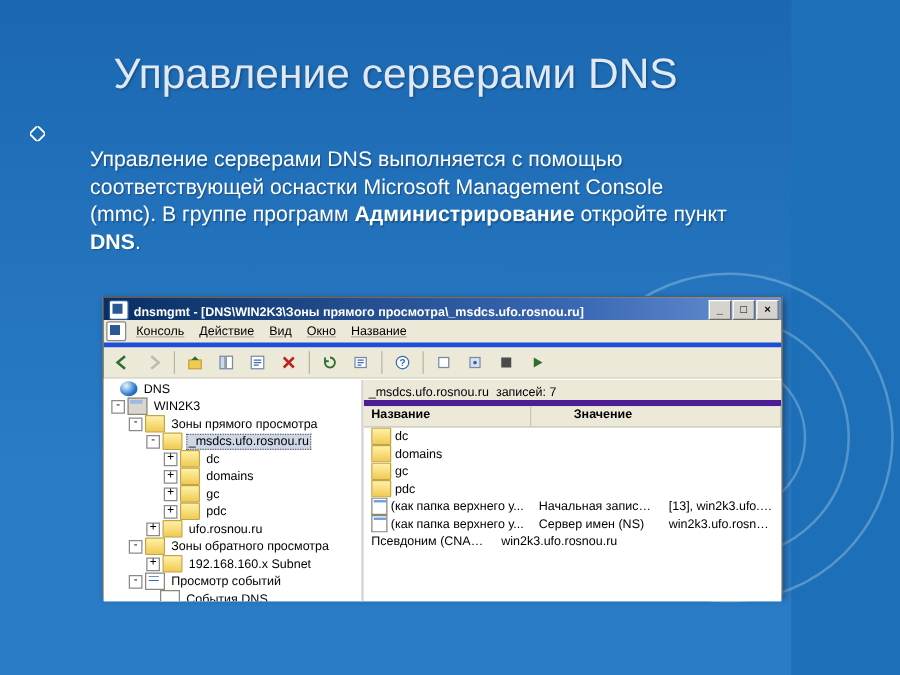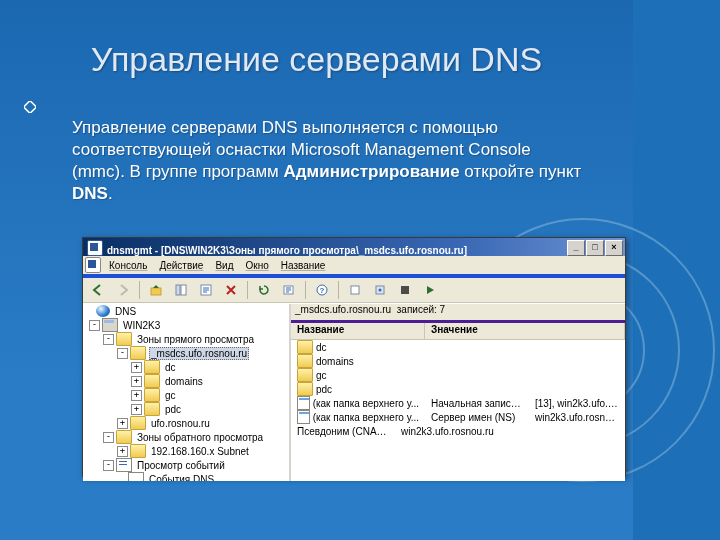--- a/index.html
+++ b/index.html
@@ -48,25 +48,25 @@
   .ticon.globe{background:radial-gradient(circle at 35% 30%,#cfe8ff 8%,#2a79c7 60%,#134b87 100%);border-radius:50%;}
   .ticon.server{background:#d9d7cd;border:1px solid #8a887c;position:relative;}
   .ticon.server:before{content:"";position:absolute;left:1px;top:1px;width:10px;height:3px;background:#9fb8e4;}
   .ticon.event{background:#fff;border:1px solid #8a887c;position:relative;}
   .ticon.event:before{content:"";position:absolute;left:2px;top:2px;width:8px;height:6px;background:repeating-linear-gradient(180deg,#3a68b4 0 1px,transparent 1px 3px);}
   .ticon.page{background:#fff;border:1px solid #8a887c;}
   .treerow .lbl{padding:0 2px;}
   .treerow.sel .lbl{background:#cdd7e6;border:1px dotted #6b6b6b;padding:0 1px;}
   .indent{display:inline-block;}
 
-  .listheader{height:16px;border-bottom:3px solid #4c1d95;background:#ece9d8;display:flex;align-items:flex-start;font-size:10px;padding-left:4px;}
+  .listheader{height:16px;border-bottom:5px solid #4c1d95;background:#ece9d8;display:flex;align-items:flex-end;font-size:10px;padding-left:4px;}
   .listheader .info{flex:1;}
   .cols{height:16px;display:flex;border-bottom:1px solid #c9c5b5;background:#ece9d8;}
   .col{border-right:1px solid #c9c5b5;padding:1px 6px;font-size:10px;box-sizing:border-box;overflow:hidden;white-space:nowrap;font-weight:bold;}
-  .col.c1{width:134px;} .col.c2{width:104px;} .col.c3{flex:1;}
+  .col.c1{width:134px;} .col.c2{width:104px;} .col.c3{flex:1;margin-left:28px;}
   .rows{}
   .rrow{display:flex;height:14px;align-items:center;}
   .rrow .cell{font-size:10px;padding:0 6px;box-sizing:border-box;white-space:nowrap;overflow:hidden;text-overflow:ellipsis;}
   .rrow .cell.c1{width:134px;display:flex;align-items:center;gap:3px;}
   .rrow .cell.c2{width:104px;} .rrow .cell.c3{flex:1;}
   .ricon{width:14px;height:12px;display:inline-block;}
   .ricon.folder{background:linear-gradient(180deg,#fff1a8,#f0cb52);border:1px solid #c6a33b;border-radius:1px;}
   .ricon.rec{background:#fff;border:1px solid #8a887c;position:relative;}
   .ricon.rec:before{content:"";position:absolute;left:1px;top:1px;width:10px;height:2px;background:#6fa3e0;}
 </style>

